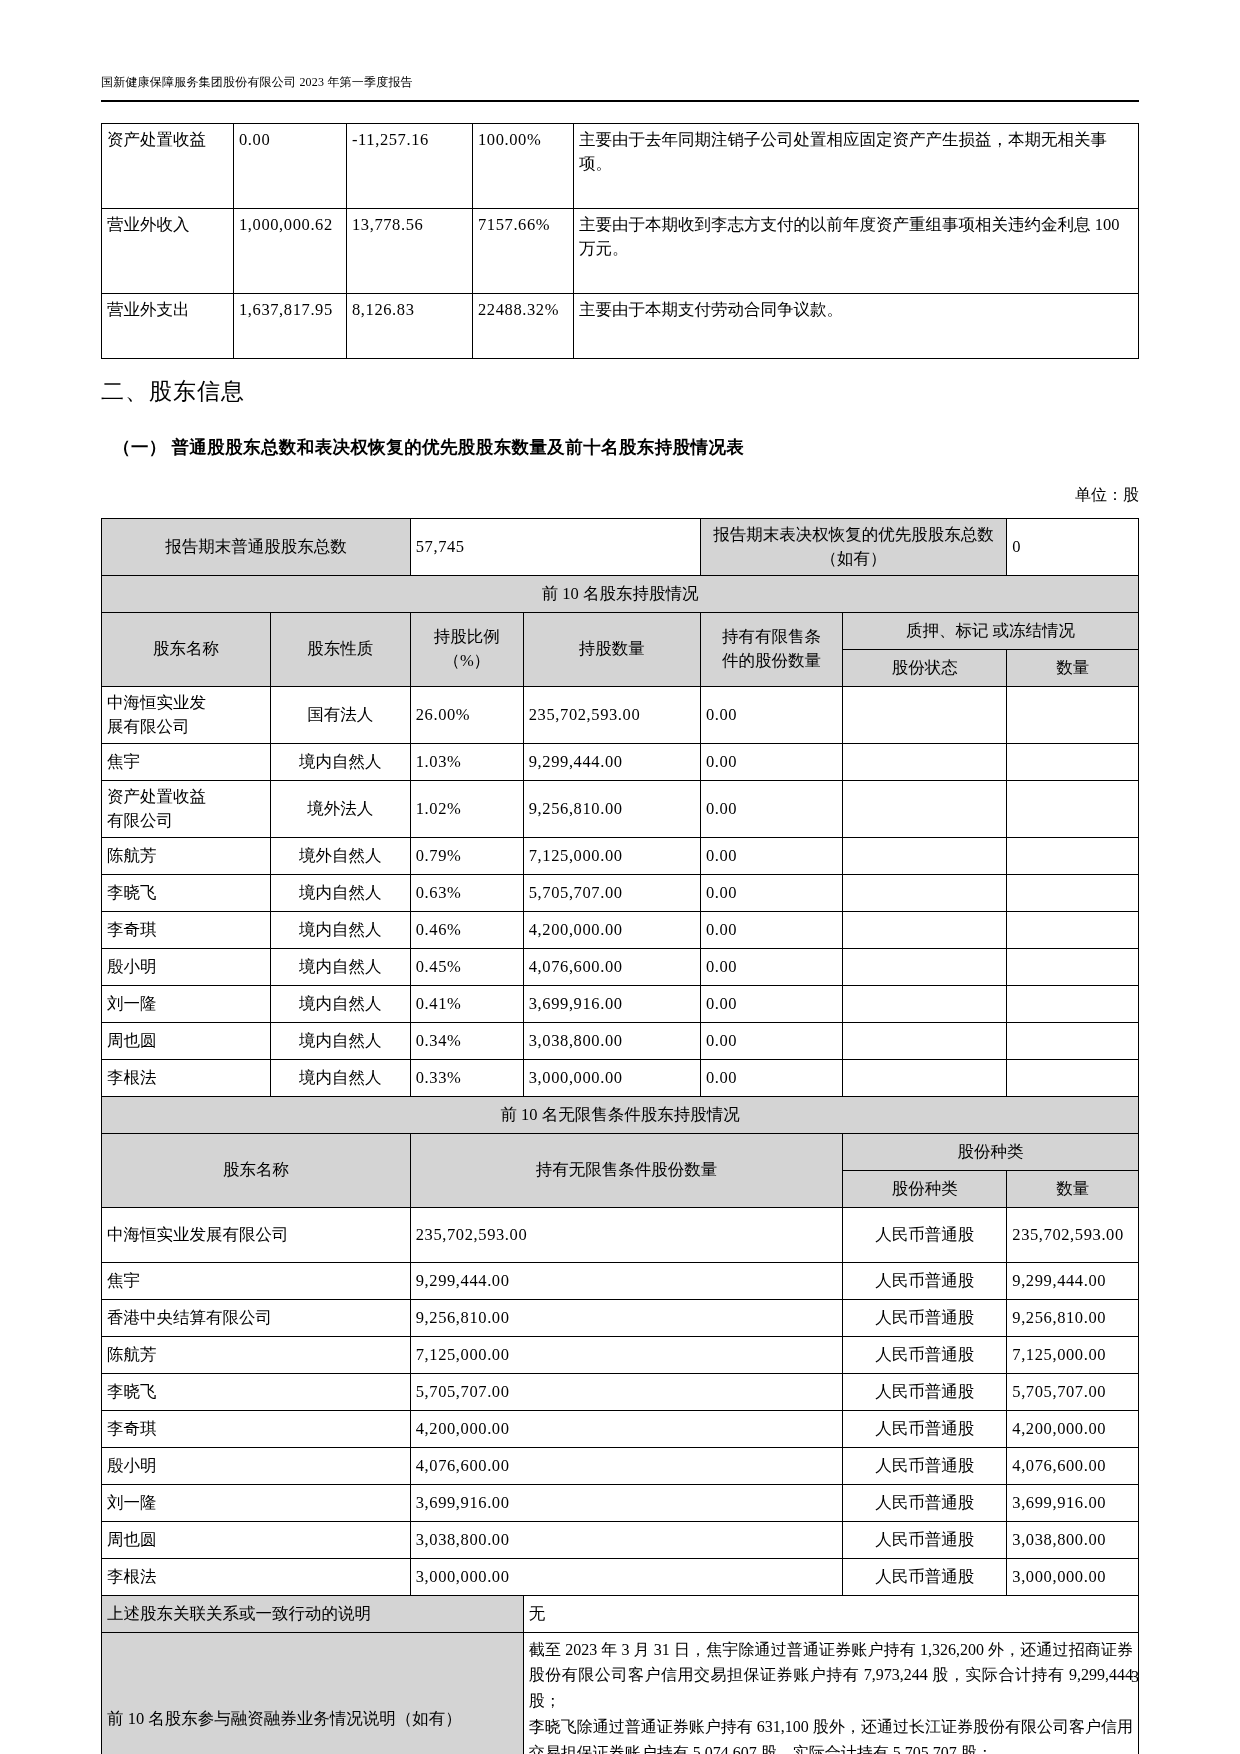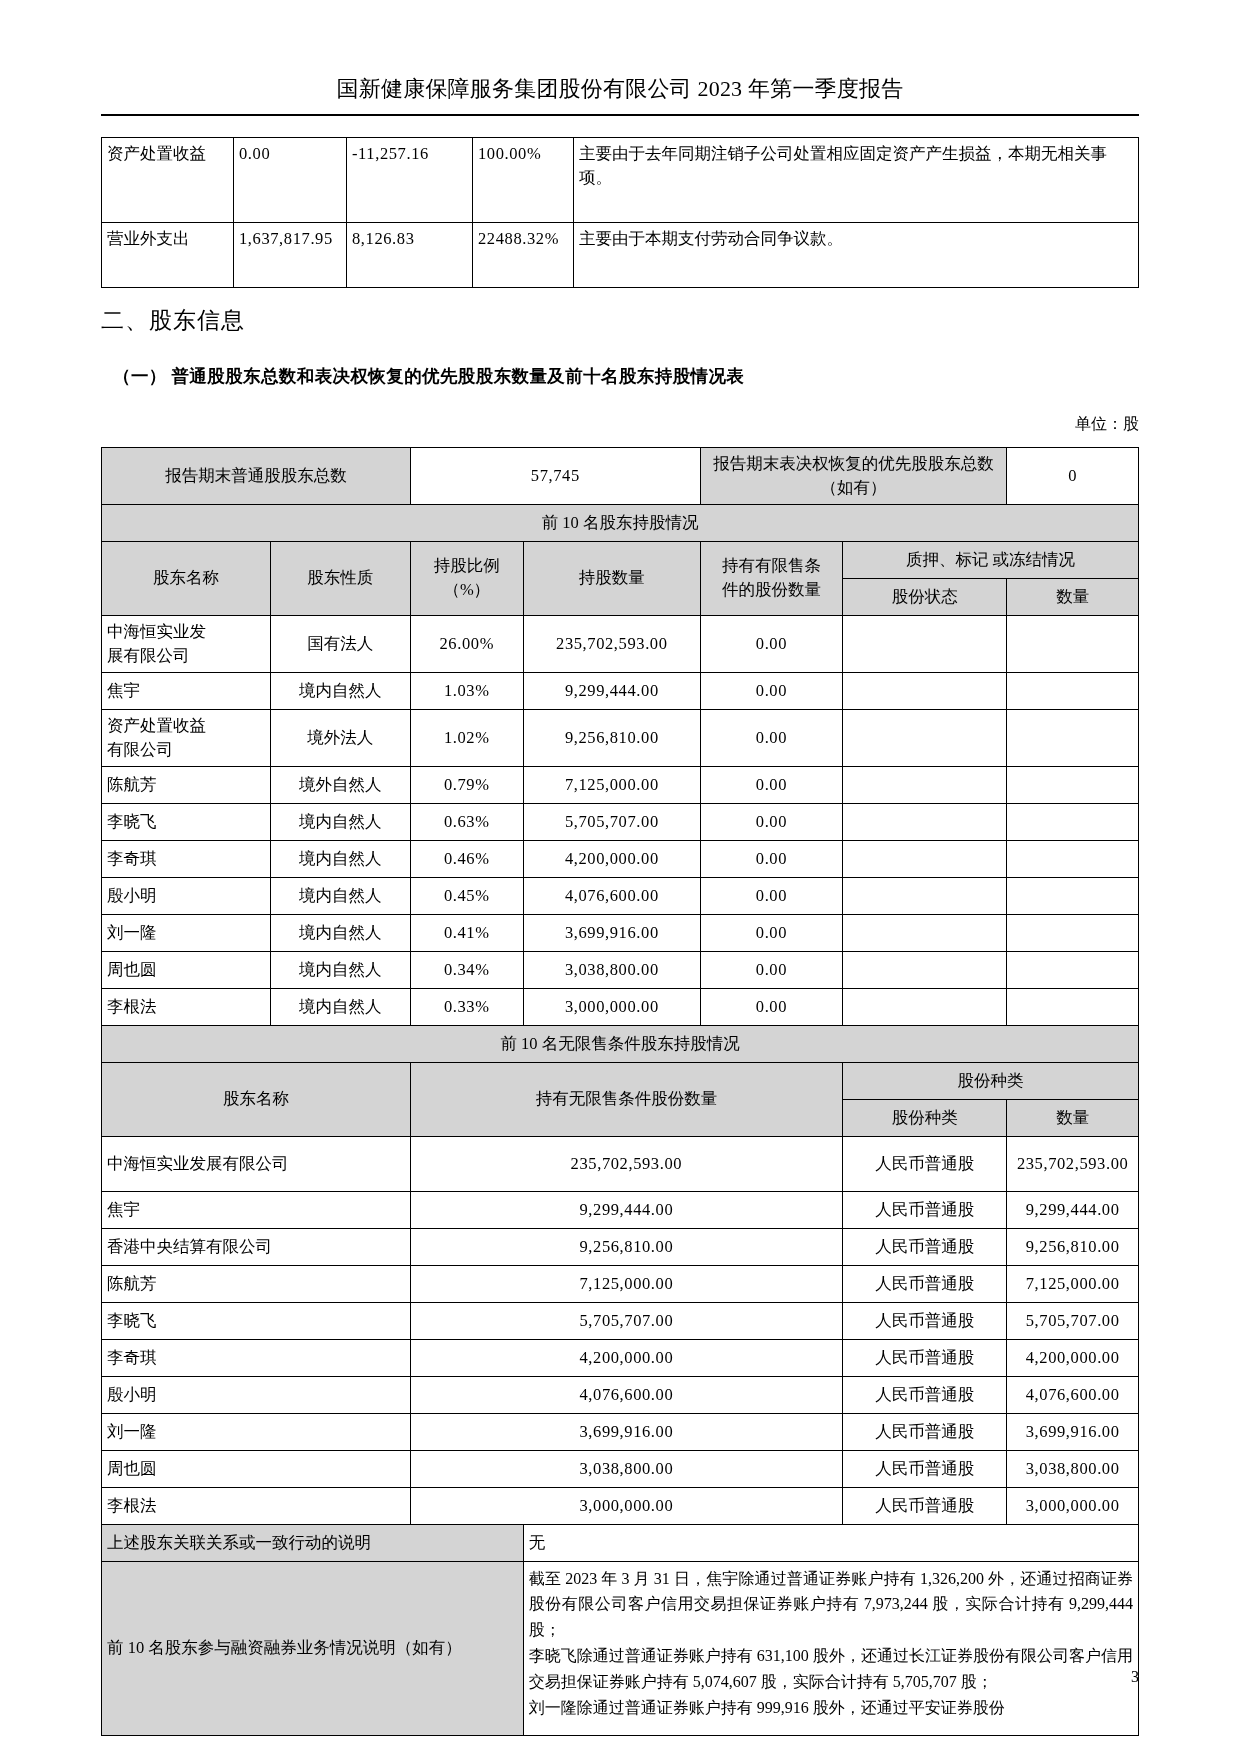--- a/index.html
+++ b/index.html
@@ -17,22 +17,22 @@
     height: 1754px;
     margin: 0 auto;
     background: #ffffff;
     box-sizing: border-box;
     padding: 0 101px;
   }
 
   
   .doc-header {
     padding-top: 74px;
-    text-align: center;
-    font-size: 22px;
+    text-align: left;
+    font-size: 12px;
     line-height: 1.4;
     letter-spacing: 0.2px;
   }
   .header-rule {
     border-bottom: 2.5px solid #000;
     margin-top: 9px;
     margin-bottom: 21px;
   }
 
   
@@ -48,21 +48,21 @@
     line-height: 1.45;
     vertical-align: top;
     font-weight: normal;
     word-wrap: break-word;
     overflow-wrap: break-word;
   }
   .num {
     font-family: "Liberation Serif", "DejaVu Serif", serif;
     letter-spacing: 0.6px;
   }
-  .r { text-align: center; }
+  .r { text-align: left; }
   .c { text-align: center; }
   .l { text-align: left; }
   .shade { background: #d4d4d4; }
   .mid { vertical-align: middle; }
 
   
   .fin-table td { height: 56px; }
   .fin-table td.tall { height: 76px; }
 
   
@@ -121,20 +121,27 @@
       <col style="width:101px">
       <col>
     </colgroup>
     <tbody>
       <tr>
         <td class="tall l">资产处置收益</td>
         <td class="tall l num">0.00</td>
         <td class="tall l num">-11,257.16</td>
         <td class="tall l num">100.00%</td>
         <td class="tall l">主要由于去年同期注销子公司处置相应固定资产产生损益，本期无相关事项。</td>
+      </tr>
+      <tr>
+        <td class="tall l">营业外收入</td>
+        <td class="tall l num">1,000,000.62</td>
+        <td class="tall l num">13,778.56</td>
+        <td class="tall l num">7157.66%</td>
+        <td class="tall l">主要由于本期收到李志方支付的以前年度资产重组事项相关违约金利息 100 万元。</td>
       </tr>
       <tr>
         <td class="l">营业外支出</td>
         <td class="l num">1,637,817.95</td>
         <td class="l num">8,126.83</td>
         <td class="l num">22488.32%</td>
         <td class="l">主要由于本期支付劳动合同争议款。</td>
       </tr>
     </tbody>
   </table>

